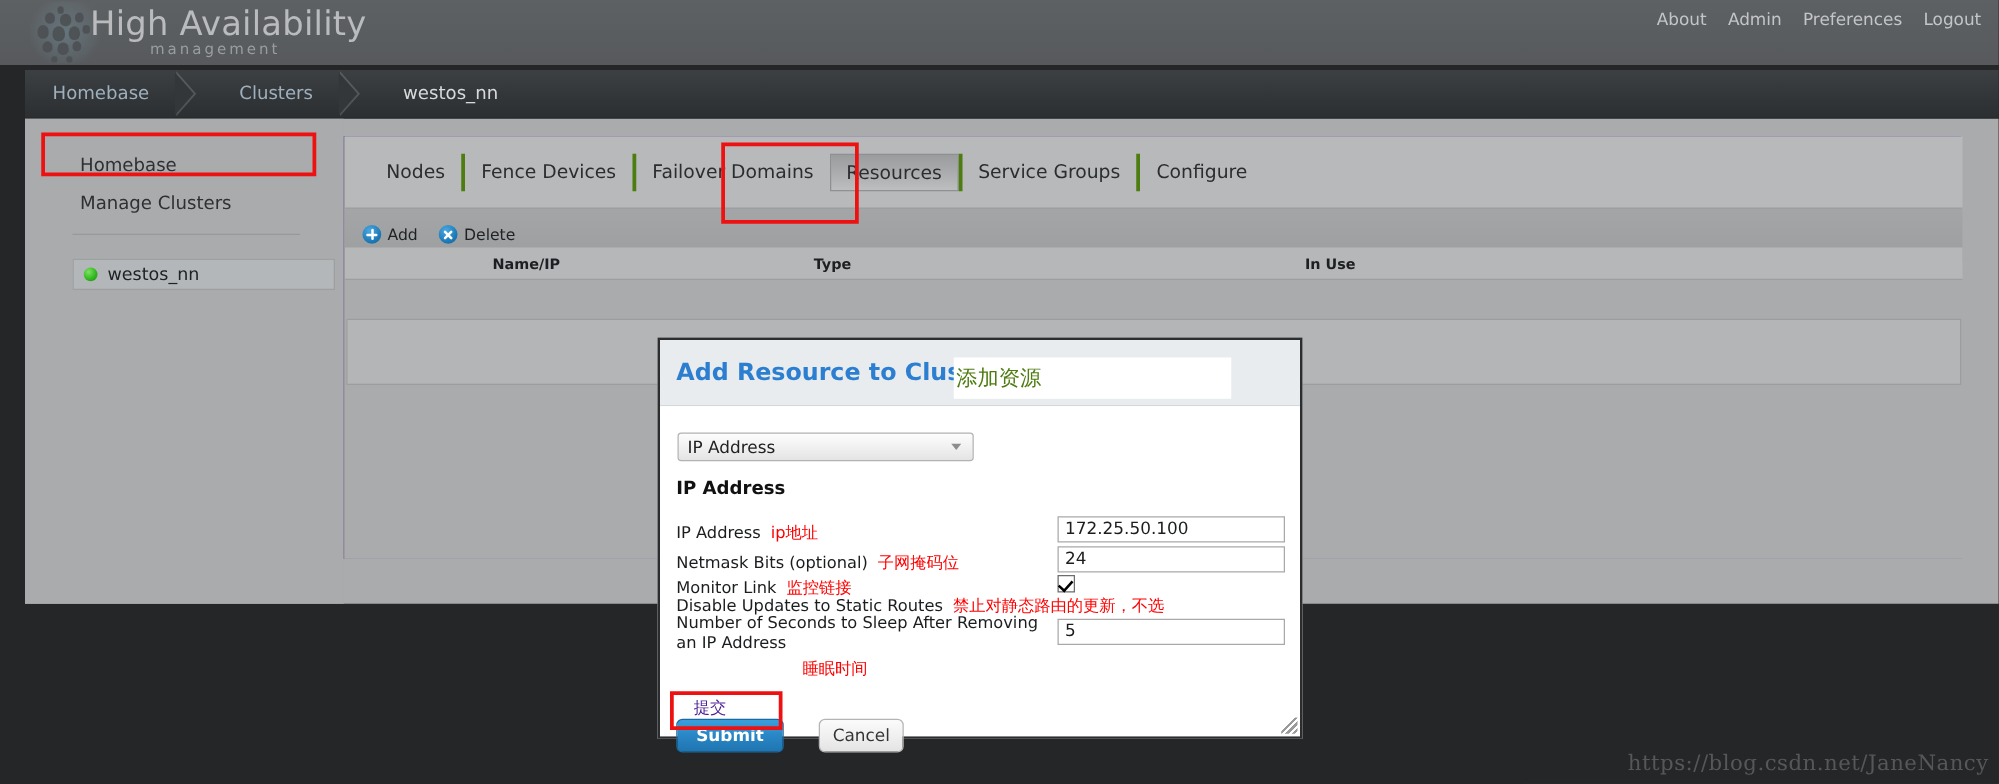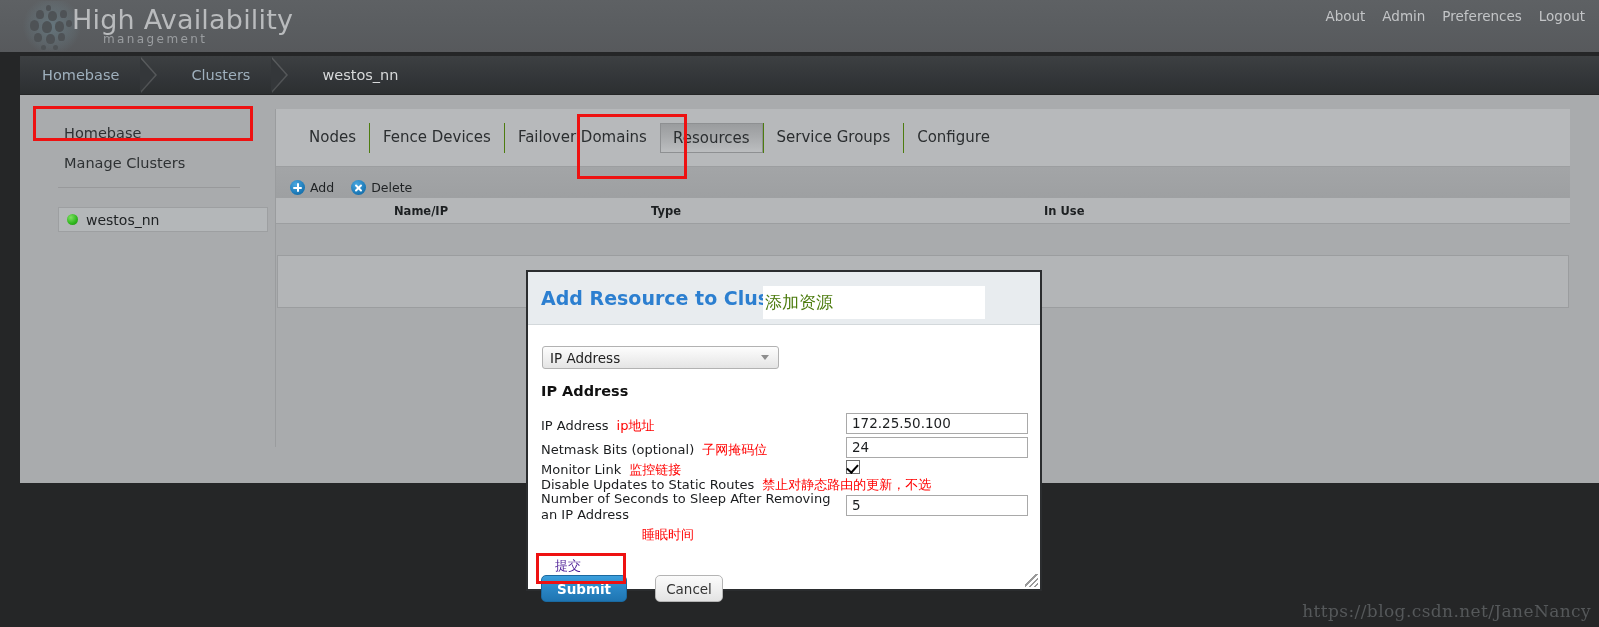--- a/index.html
+++ b/index.html
@@ -25,21 +25,21 @@
   }
   .logo-mark i {
     position: absolute; background: #4d5154; border-radius: 50% 50% 45% 45%;
     opacity: .95;
   }
   .brand-title {
     position: absolute; left: 72px; top: 4px;
     font-size: 27px; color: #b9bbbd; font-weight: 400; letter-spacing: .2px;
   }
   .brand-sub {
-    position: absolute; left: 103px; top: 32px;
+    position: absolute; left: 120px; top: 32px;
     font-size: 12px; color: #9a9da0; letter-spacing: 2.4px;
   }
   .topnav { position: absolute; right: 14px; top: 8px; display: flex; gap: 17px; }
   .topnav a {
     font-size: 13.5px; color: #c3c5c7; text-decoration: none; cursor: pointer;
   }
 
   
   .crumbbar {
     position: absolute; left: 20px; top: 56px; width: 1579px; height: 38px;
@@ -109,21 +109,21 @@
   }
   .tabsrow {
     position: absolute; left: 0; top: 0; width: 1294px; height: 58px;
     background: #b7b9bb; border-bottom: 1px solid #9c9ea0;
     display: flex; align-items: center;
   }
   .tab {
     position: relative; font-size: 15px; color: #2b2e30; cursor: pointer;
     padding: 5px 13px; margin: 0;
   }
-  .tab + .tab { border-left: 1px solid #4d7c0f; }
+  .tab + .tab { border-left: 3px solid #4d7c0f; }
   .tab.active {
     background: linear-gradient(to bottom, #9a9c9e 0%, #a8aaac 45%, #bcbec0 100%);
     border: 1px solid #8e9092;
     padding: 5px 12px;
   }
   .tabs-inner { display: flex; align-items: stretch; margin-left: 20px; }
   .red-box-tab {
     position: absolute; left: 577px; top: 114px; width: 110px; height: 65px;
     border: 3px solid #ee1111; pointer-events: none; z-index: 6;
   }

